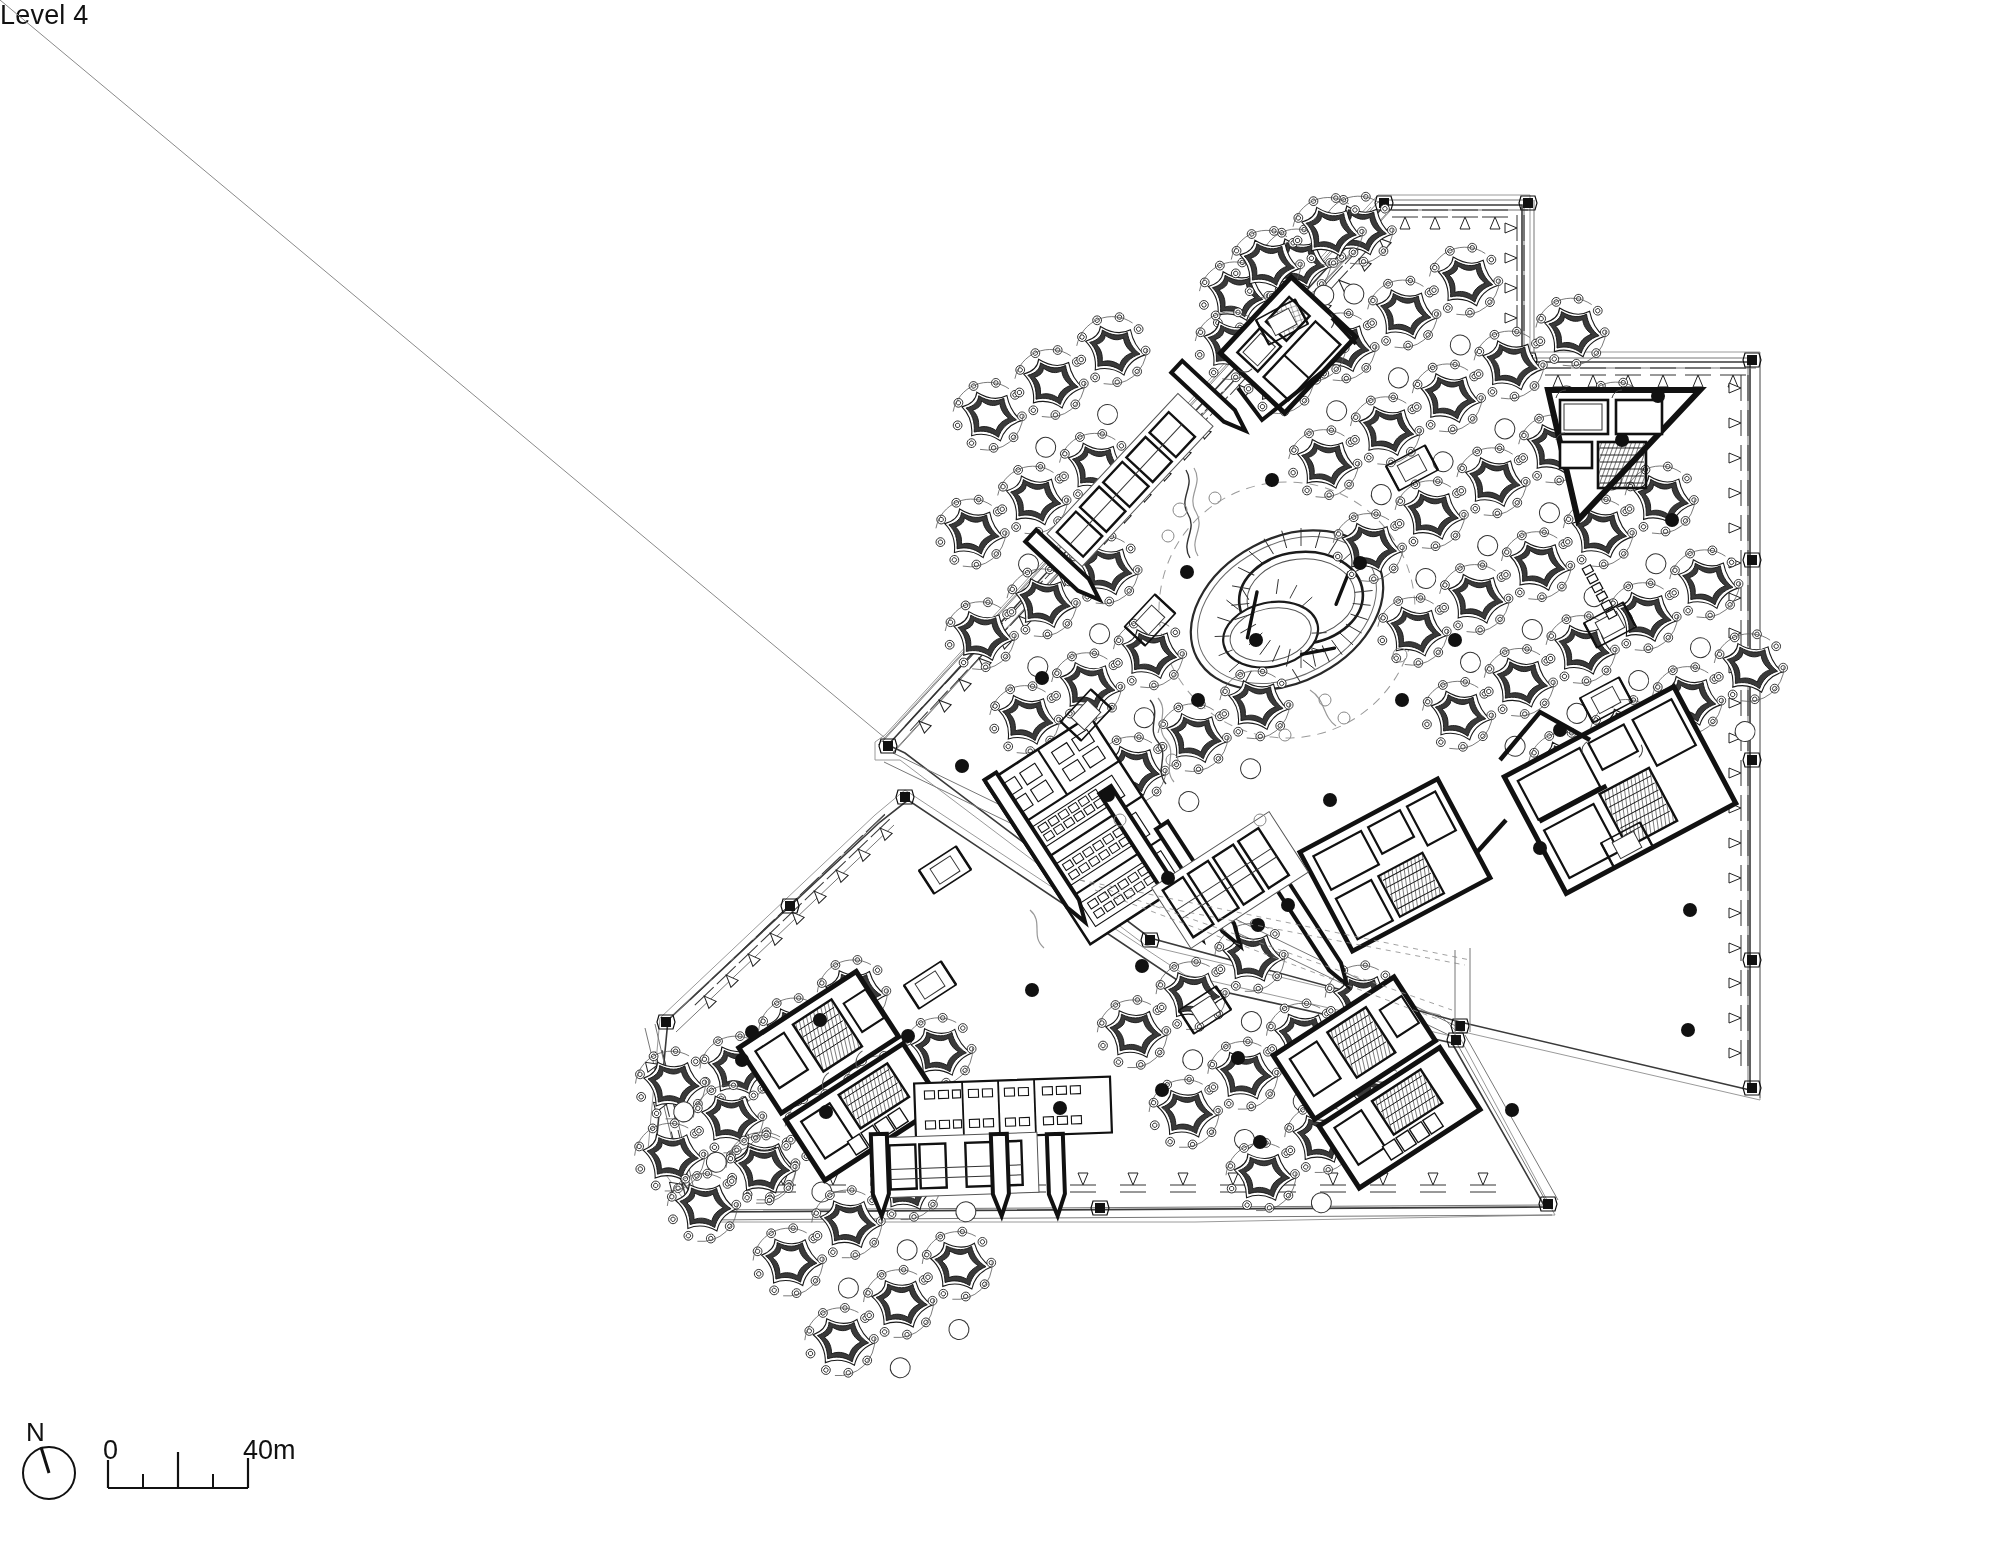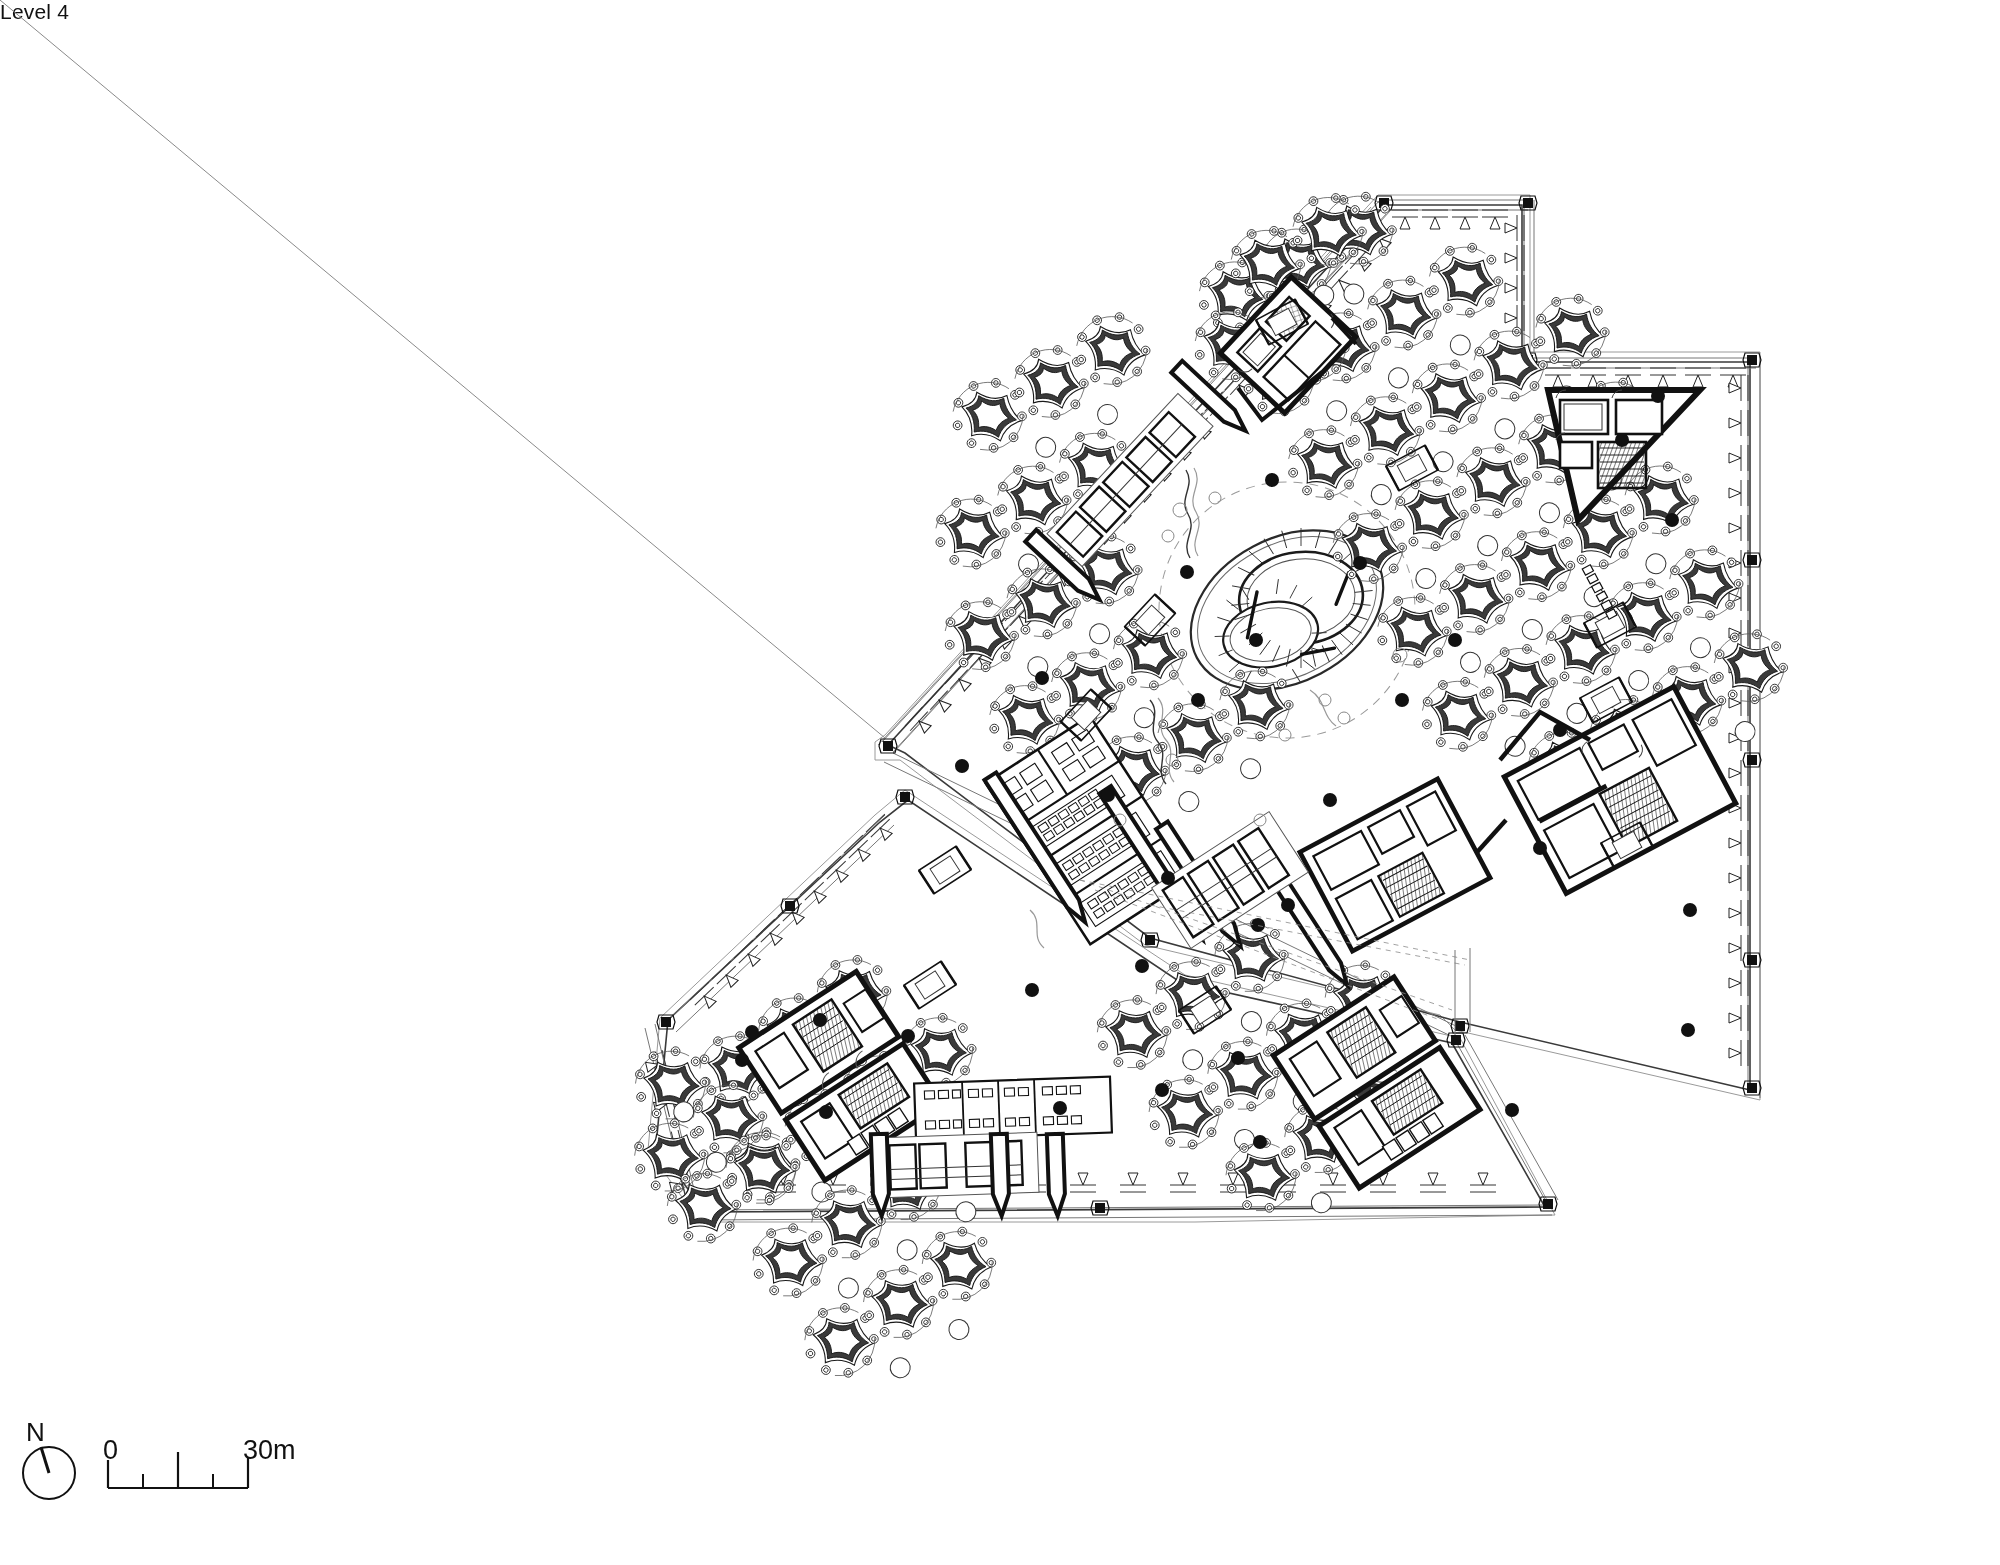--- a/index.html
+++ b/index.html
@@ -4,21 +4,21 @@
 <style>
   html,body{margin:0;padding:0;background:#ffffff;}
   body{width:2000px;height:1565px;overflow:hidden;
        font-family:"Liberation Sans",sans-serif;color:#111;}
   #sheet{position:relative;width:2000px;height:1565px;background:#fff;}
   #plan-svg{position:absolute;left:0;top:0;width:2000px;height:1565px;}
   .legend{position:absolute;}
   #north-block{left:14px;top:1425px;width:70px;height:80px;}
   #scale-block{left:100px;top:1430px;width:160px;height:70px;}
   #title-block{left:14px;top:1515px;}
-  #title-block .t{font-size:21px;letter-spacing:0.2px;color:#111;}
+  #title-block .t{font-size:27px;letter-spacing:0.2px;color:#111;}
   .sc-num{position:absolute;font-size:27px;color:#111;}
   #sc-zero{left:103px;top:1435px;}
   #sc-max{left:243px;top:1435px;}
   #n-letter{position:absolute;left:26px;top:1417px;font-size:26px;color:#111;}
 </style>
 </head>
 <body>
 
 <div id="sheet">
 
@@ -1453,21 +1453,21 @@
     </g>
   </svg>
 
   <div id="n-letter">N</div>
   <svg class="legend" id="north-block" viewBox="0 0 70 80" xmlns="http://www.w3.org/2000/svg">
     <circle cx="35" cy="48" r="26" fill="none" stroke="#111" stroke-width="2"></circle>
     <line x1="35" y1="48" x2="27" y2="22" stroke="#111" stroke-width="3"></line>
   </svg>
 
   <div class="sc-num" id="sc-zero">0</div>
-  <div class="sc-num" id="sc-max">30m</div>
+  <div class="sc-num" id="sc-max">40m</div>
   <svg class="legend" id="scale-block" viewBox="0 0 160 70" xmlns="http://www.w3.org/2000/svg">
     <line x1="8" y1="58" x2="148" y2="58" stroke="#111" stroke-width="2.2"></line>
     <line x1="8" y1="58" x2="8" y2="30" stroke="#111" stroke-width="2.2"></line>
     <line x1="78" y1="58" x2="78" y2="22" stroke="#111" stroke-width="2.2"></line>
     <line x1="148" y1="58" x2="148" y2="28" stroke="#111" stroke-width="2.2"></line>
     <line x1="43" y1="58" x2="43" y2="44" stroke="#111" stroke-width="2"></line>
     <line x1="113" y1="58" x2="113" y2="44" stroke="#111" stroke-width="2"></line>
   </svg>
 
   <div id="title-block">

